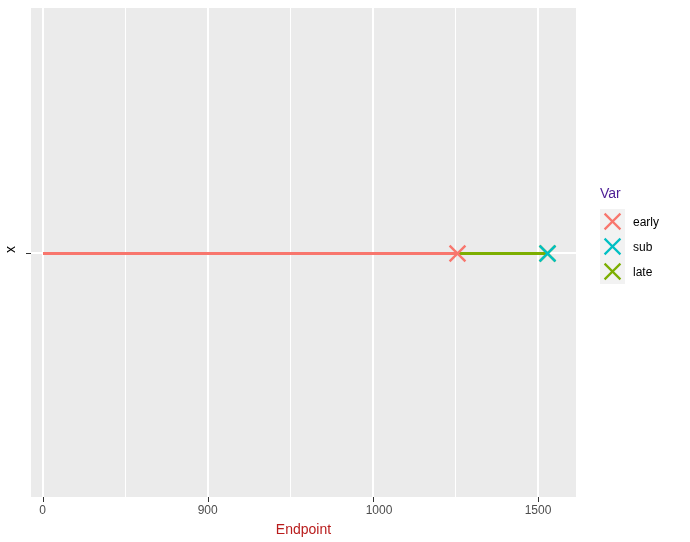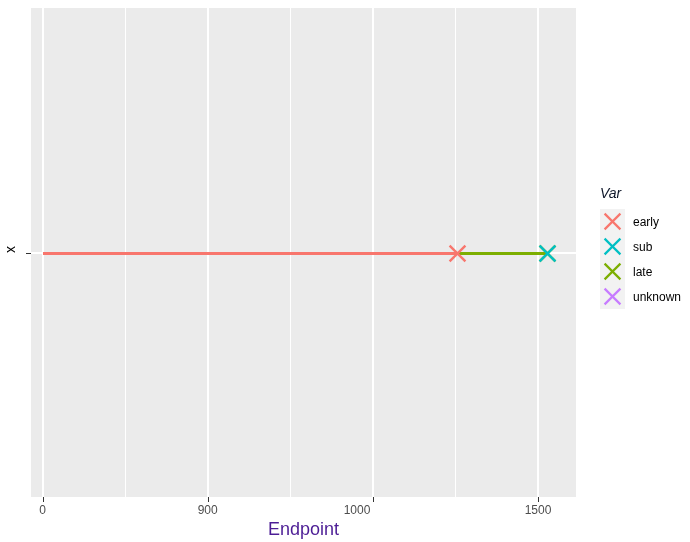--- a/index.html
+++ b/index.html
@@ -109,23 +109,23 @@
     text-align: center;
     transform: translateX(-50%);
     white-space: nowrap;
   }
   .axis-title-x {
     position: absolute;
     left: 31px;
     top: 521px;
     width: 545px;
     text-align: center;
-    font-size: 18px;
+    font-size: 14px;
     line-height: 16px;
-    color: #4c1d95;
+    color: #b91c1c;
   }
 
   .axis-ticks-y {
     position: absolute;
     left: 26px;
     top: 8px;
     width: 5px;
     height: 489px;
   }
   .tick-y {
@@ -151,24 +151,23 @@
   
   .legend {
     position: absolute;
     left: 600px;
     top: 185px;
     width: 88px;
   }
   .legend-title {
     font-size: 14px;
     line-height: 17px;
-    color: #0f172a;
+    color: #4c1d95;
     margin: 0 0 7px 0;
     white-space: nowrap;
-    font-style: italic;
   }
   .legend-item {
     position: relative;
     height: 25px;
     display: flex;
     align-items: center;
   }
   .legend-key {
     width: 25px;
     height: 25px;
@@ -232,21 +231,21 @@
 
   <div class="axis-ticks-x" id="x-ticks">
       <div class="tick-x" style="left: 11.5606px;"></div>
       <div class="tick-x" style="left: 176.712px;"></div>
       <div class="tick-x" style="left: 341.864px;"></div>
       <div class="tick-x" style="left: 507.015px;"></div>
     </div>
   <div class="ticklabels-x" id="x-ticklabels">
       <div class="ticklabel-x" style="left: 11.5606px;">0</div>
       <div class="ticklabel-x" style="left: 176.712px;">900</div>
-      <div class="ticklabel-x" style="left: 326px;">1000</div>
+      <div class="ticklabel-x" style="left: 348px;">1000</div>
       <div class="ticklabel-x" style="left: 507.015px;">1500</div>
     </div>
   <div class="axis-title-x">Endpoint</div>
 
   <div class="axis-ticks-y" id="y-ticks">
       <div class="tick-y" style="top: 245px;"></div>
     </div>
   <div class="axis-title-y">x</div>
 
   <div class="legend">
@@ -272,25 +271,16 @@
         </div>
         <div class="legend-item">
           <div class="legend-key">
             <svg width="19" height="19" viewBox="0 0 19 19">
               <line x1="1.6" y1="1.6" x2="17.4" y2="17.4" stroke="#7CAE00" stroke-width="2.2"></line>
               <line x1="17.4" y1="1.6" x2="1.6" y2="17.4" stroke="#7CAE00" stroke-width="2.2"></line>
             </svg>
           </div>
           <span class="legend-label">late</span>
         </div>
-        <div class="legend-item">
-          <div class="legend-key">
-            <svg width="19" height="19" viewBox="0 0 19 19">
-              <line x1="1.6" y1="1.6" x2="17.4" y2="17.4" stroke="#C77CFF" stroke-width="2.2"></line>
-              <line x1="17.4" y1="1.6" x2="1.6" y2="17.4" stroke="#C77CFF" stroke-width="2.2"></line>
-            </svg>
-          </div>
-          <span class="legend-label">unknown</span>
-        </div>
       </div>
   </div>
 
 </div>
 
 </body></html>

